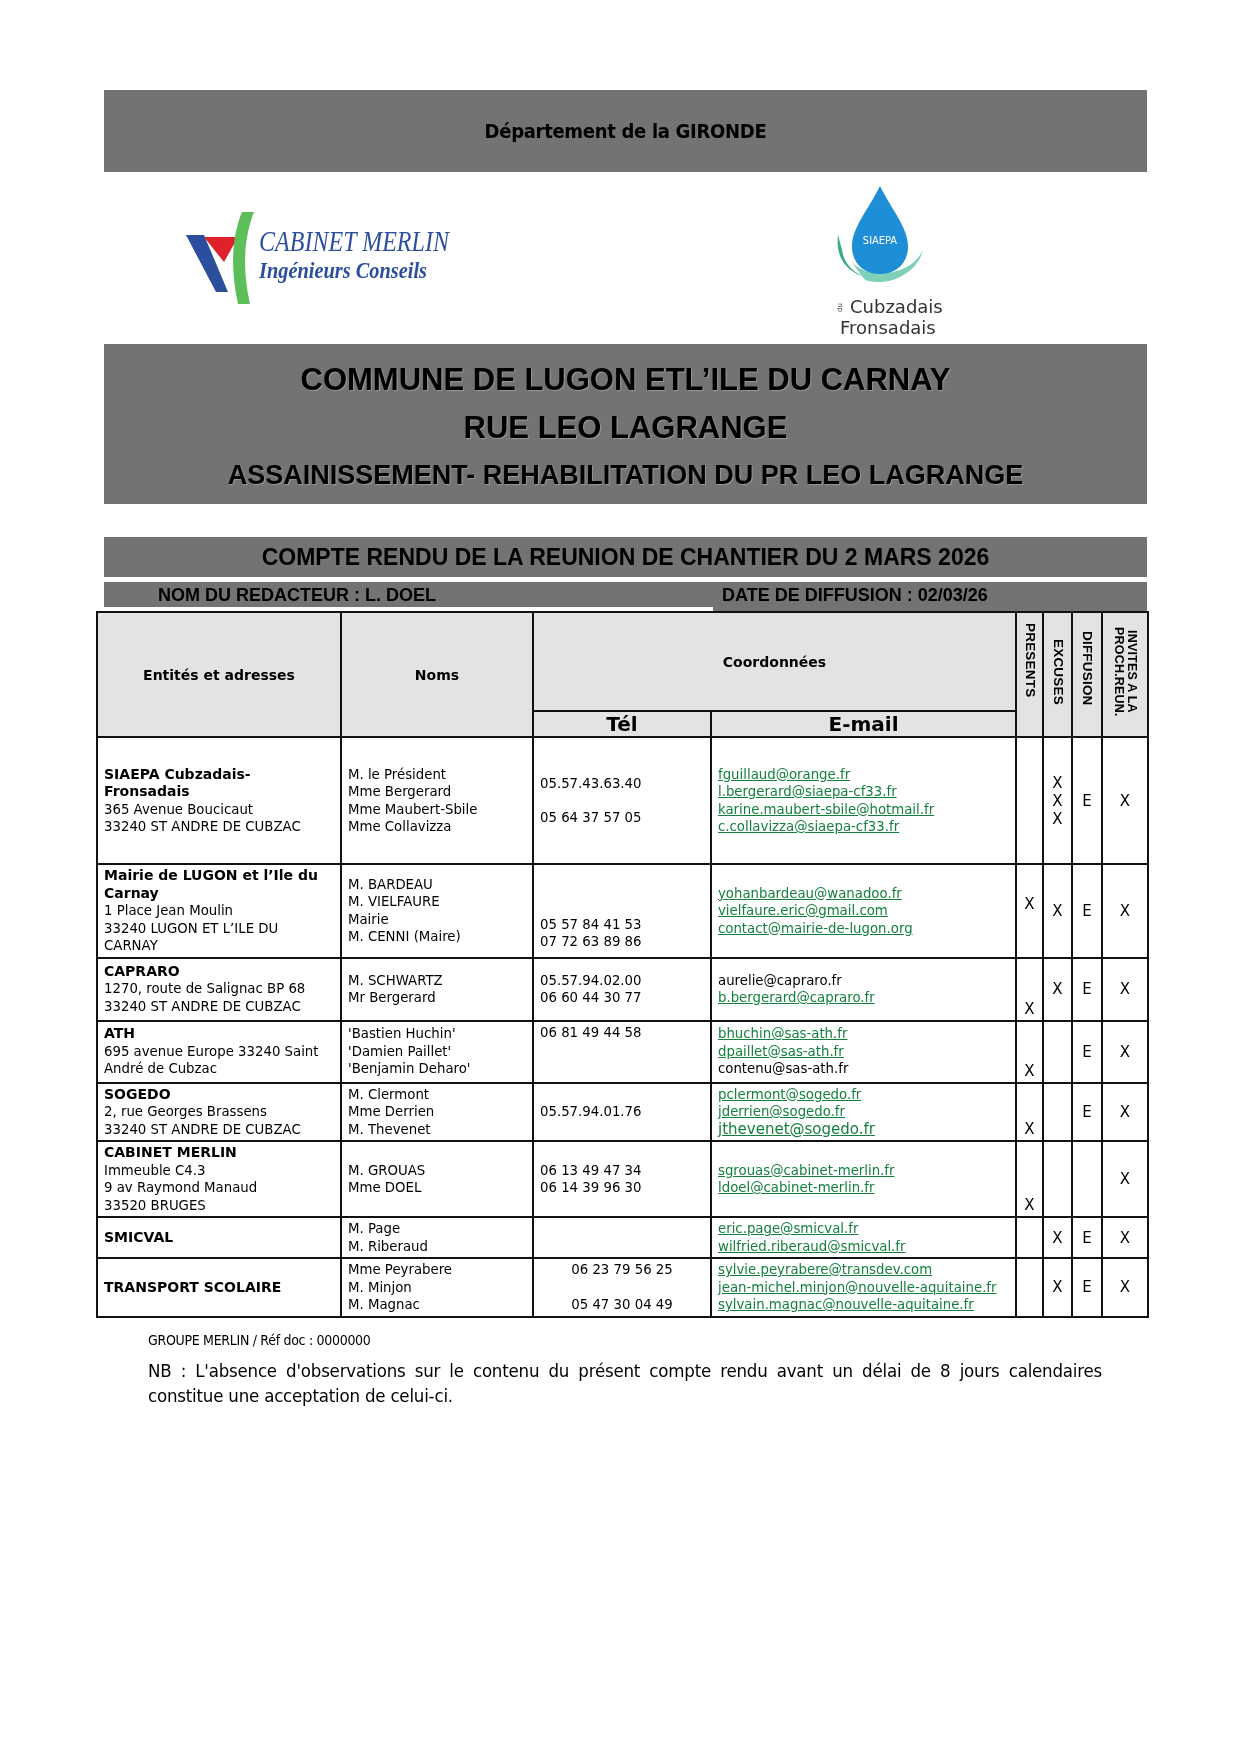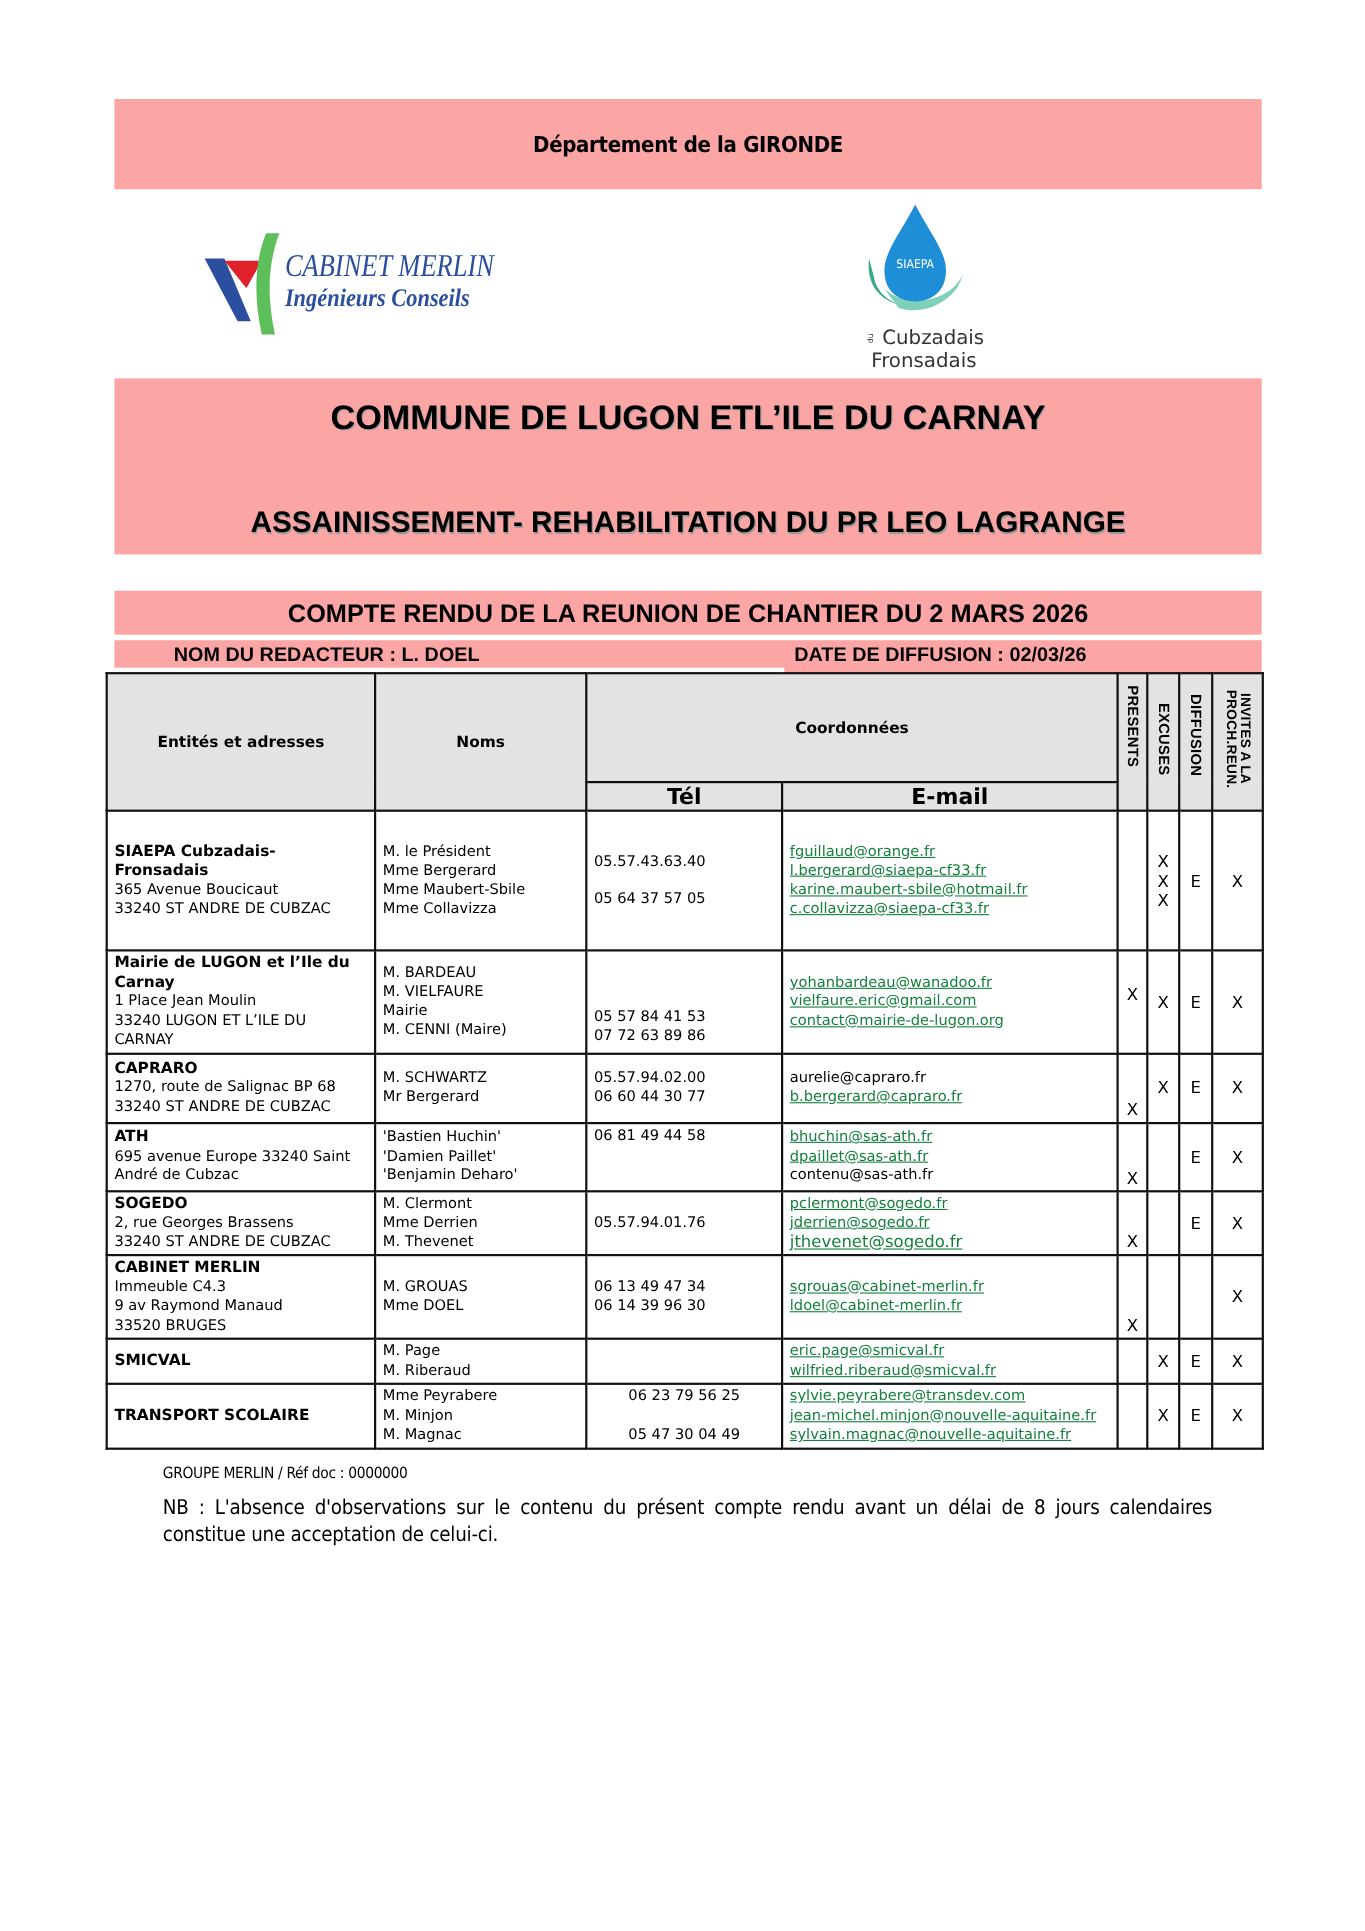--- a/index.html
+++ b/index.html
@@ -1,22 +1,22 @@
 <!DOCTYPE html>
 <html><head>
 <meta charset="utf-8">
 <style>
   html, body { margin:0; padding:0; background:#ffffff; }
   body { width:1241px; height:1755px; position:relative; font-family:"DejaVu Sans", sans-serif; color:#000; overflow:hidden; }
-  .band { position:absolute; background:#fca5a5; }
+  .band { position:absolute; background:#737373; }
   #dept-band { left:104px; top:90px; width:1043px; height:82px; display:flex; align-items:center; justify-content:center; }
   #dept-band span { font-family:"DejaVu Sans Condensed","DejaVu Sans", sans-serif; font-weight:bold; font-size:20px; letter-spacing:-0.3px; }
   
   #logo-merlin { position:absolute; left:186px; top:208px; width:270px; height:100px; }
-  #logo-siaepa { position:absolute; left:772px; top:180px; width:130px; height:160px; }
+  #logo-siaepa { position:absolute; left:820px; top:180px; width:130px; height:160px; }
   #title-band { left:104px; top:344px; width:1043px; height:160px; text-align:center; }
   .t1 { font-family:"Liberation Sans", sans-serif; font-weight:bold; font-size:31px; text-shadow:1px 1px 1px #999; letter-spacing:0px; position:absolute; left:0; right:0; }
   .t3 { font-family:"Liberation Sans", sans-serif; font-weight:bold; font-size:27px; text-shadow:1px 1px 1px #999; position:absolute; left:0; right:0; }
   #cr-band { left:104px; top:537px; width:1043px; height:40px; display:flex; align-items:center; justify-content:center; }
   #cr-band span { font-family:"Liberation Sans", sans-serif; font-weight:bold; font-size:23px; }
   #meta-band { left:104px; top:582px; width:1043px; height:30px; }
   #meta-band .left { position:absolute; left:8px; top:3px; font-family:"Liberation Sans", sans-serif; font-weight:bold; font-size:18px;margin-left:46px; }
   #meta-band .right { position:absolute; left:618px; top:3px; font-family:"Liberation Sans", sans-serif; font-weight:bold; font-size:18px; }
   #meta-white { position:absolute; left:100px; top:607px; width:613px; height:6px; background:#fff; }
 
@@ -63,20 +63,21 @@
     <path d="M60,6 C72,30 88,48 88,66 C88,84 76,94 60,94 C44,94 32,84 32,66 C32,48 48,30 60,6 Z" fill="#1e8fd6"></path>
     <text x="60" y="64" text-anchor="middle" font-family="DejaVu Sans Condensed, DejaVu Sans, sans-serif" font-size="11" fill="#ffffff">SIAEPA</text>
     <text x="0" y="0" transform="translate(22,132) rotate(-90)" font-family="DejaVu Sans, sans-serif" font-size="7" fill="#333">du</text>
     <text x="30" y="133" font-family="DejaVu Sans, sans-serif" font-size="18" fill="#333">Cubzadais</text>
     <text x="20" y="154" font-family="DejaVu Sans, sans-serif" font-size="18" fill="#333">Fronsadais</text>
   </svg>
 </div>
 
 <div id="title-band" class="band">
   <div class="t1" style="top:18px;">COMMUNE DE LUGON ETL’ILE DU CARNAY</div>
+  <div class="t1" style="top:66px;">RUE LEO LAGRANGE</div>
   <div class="t3" style="top:116px;">ASSAINISSEMENT- REHABILITATION DU PR LEO LAGRANGE</div>
 </div>
 
 <div id="cr-band" class="band">
   <span>COMPTE RENDU DE LA REUNION DE CHANTIER DU 2 MARS 2026</span>
 </div>
 
 <div id="meta-band" class="band">
   <span class="left">NOM DU REDACTEUR : L. DOEL</span>
   <span class="right">DATE DE DIFFUSION : 02/03/26</span>

